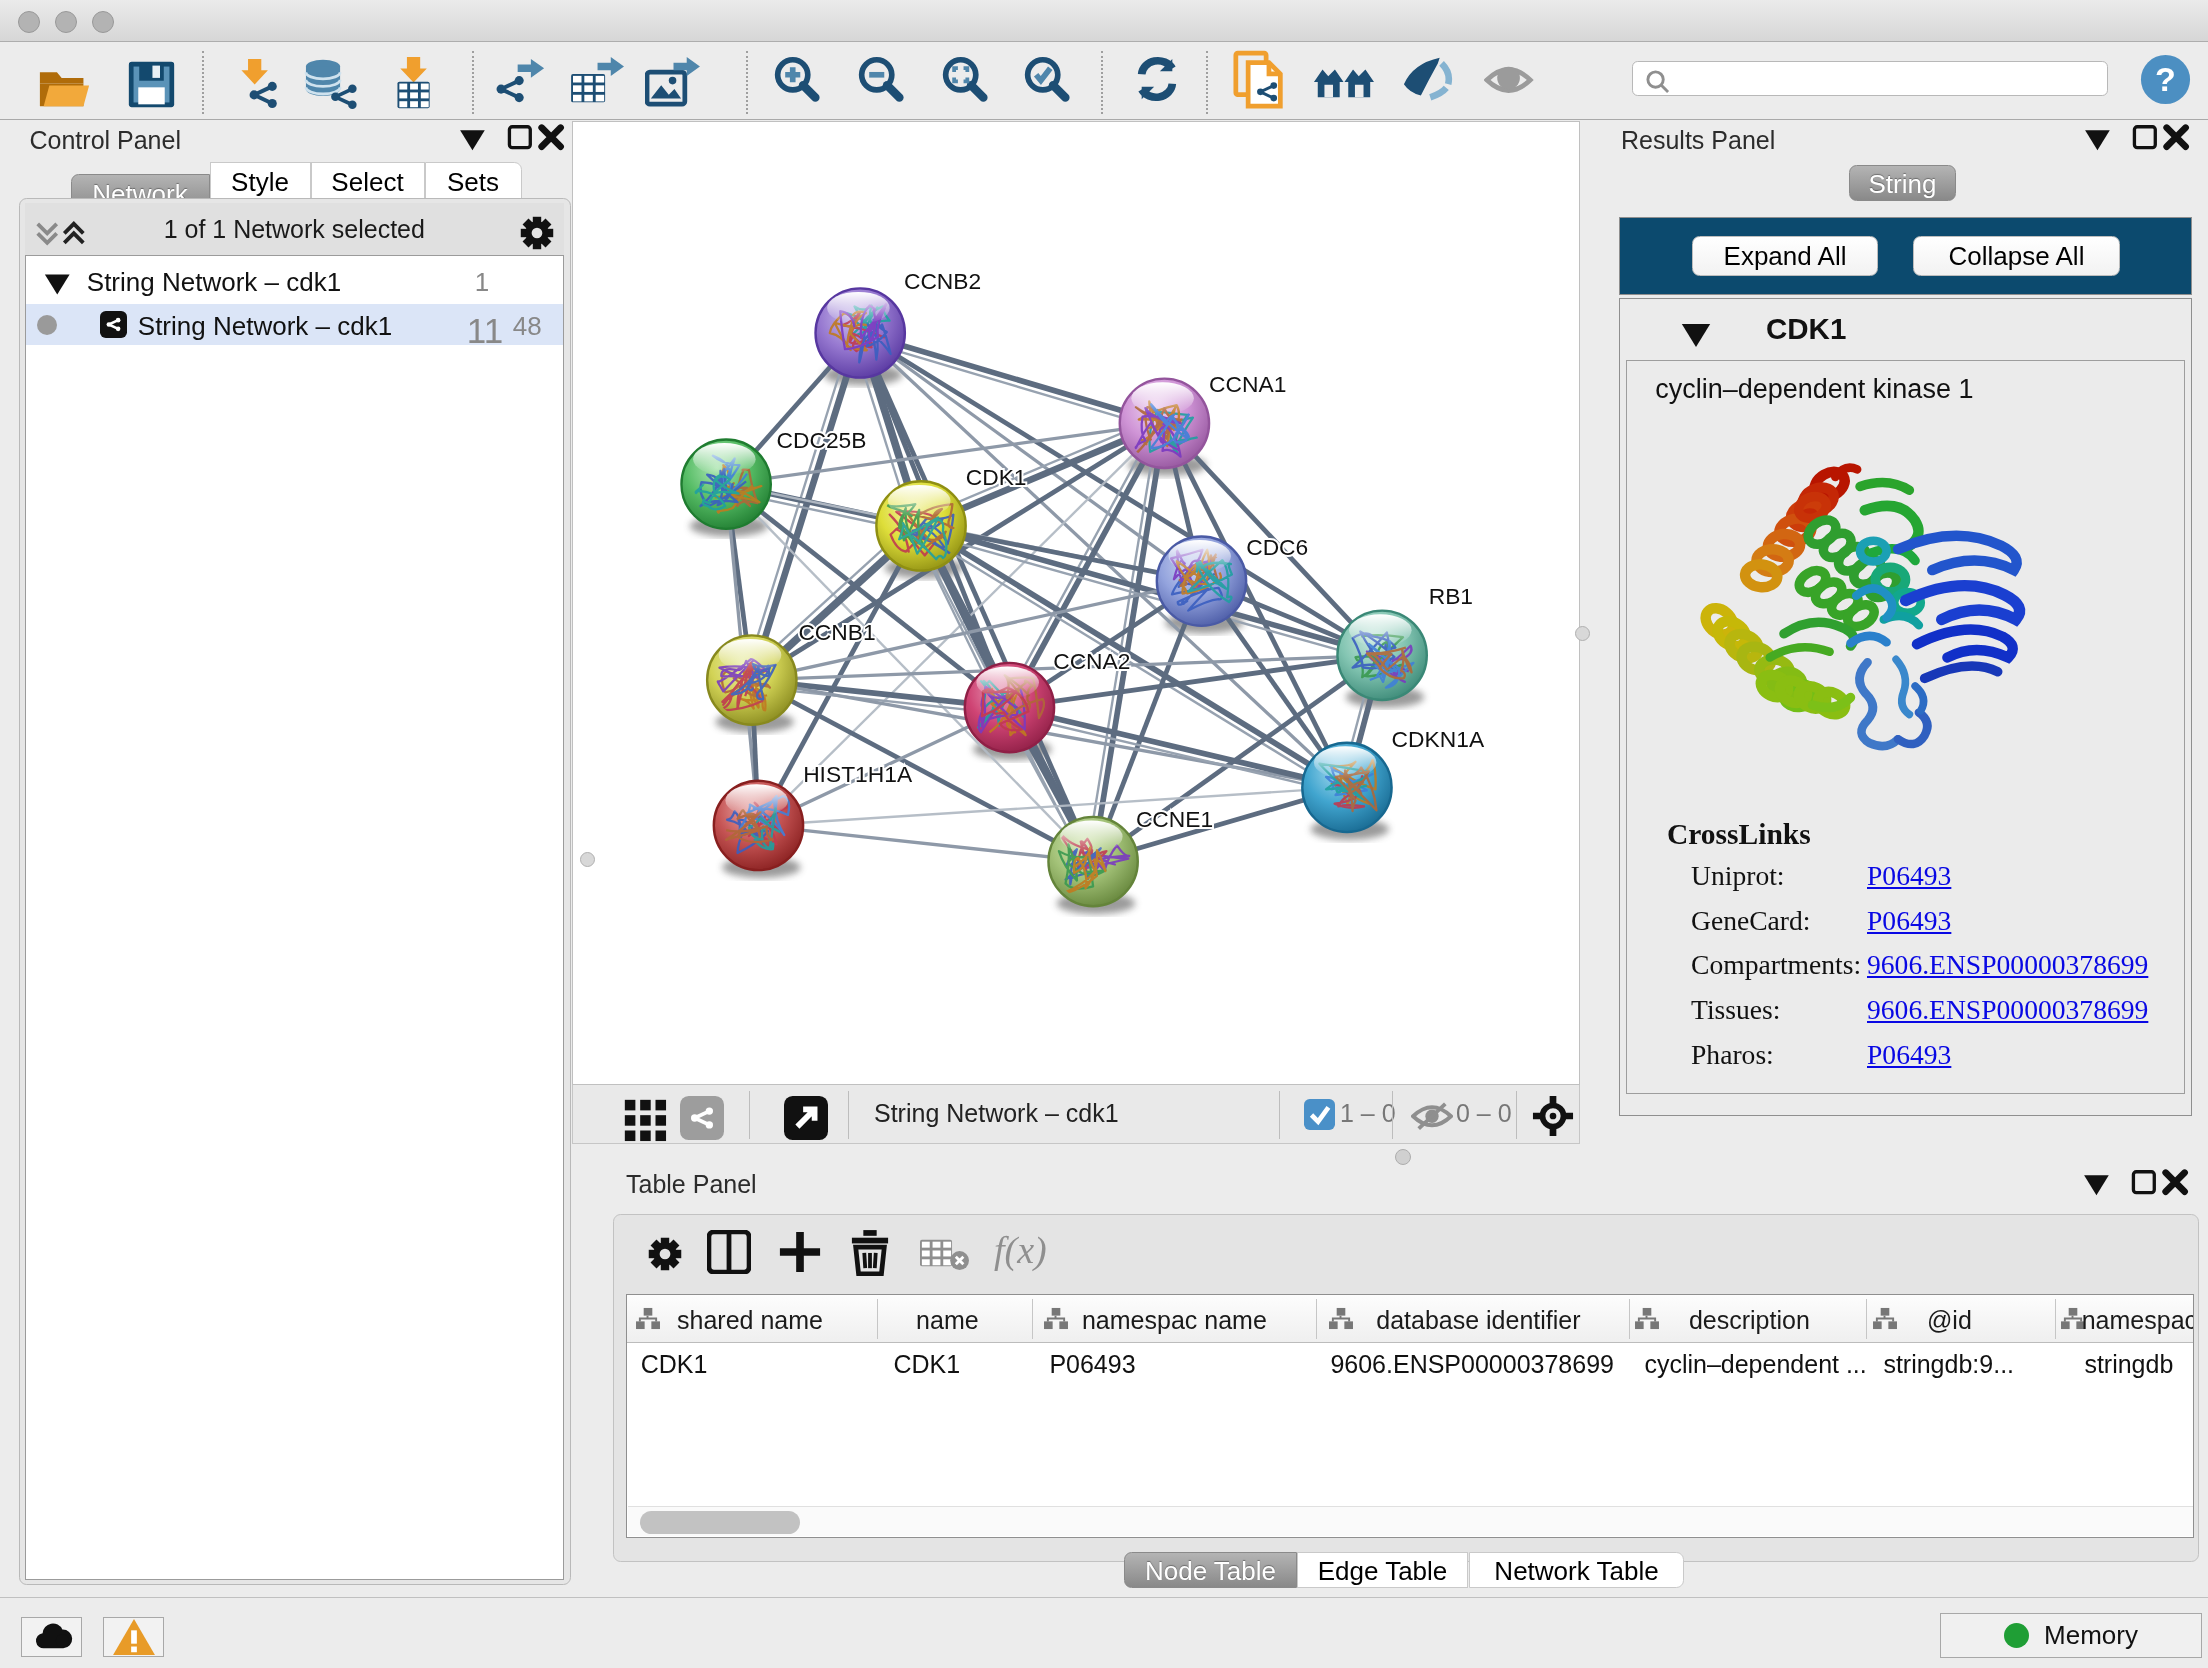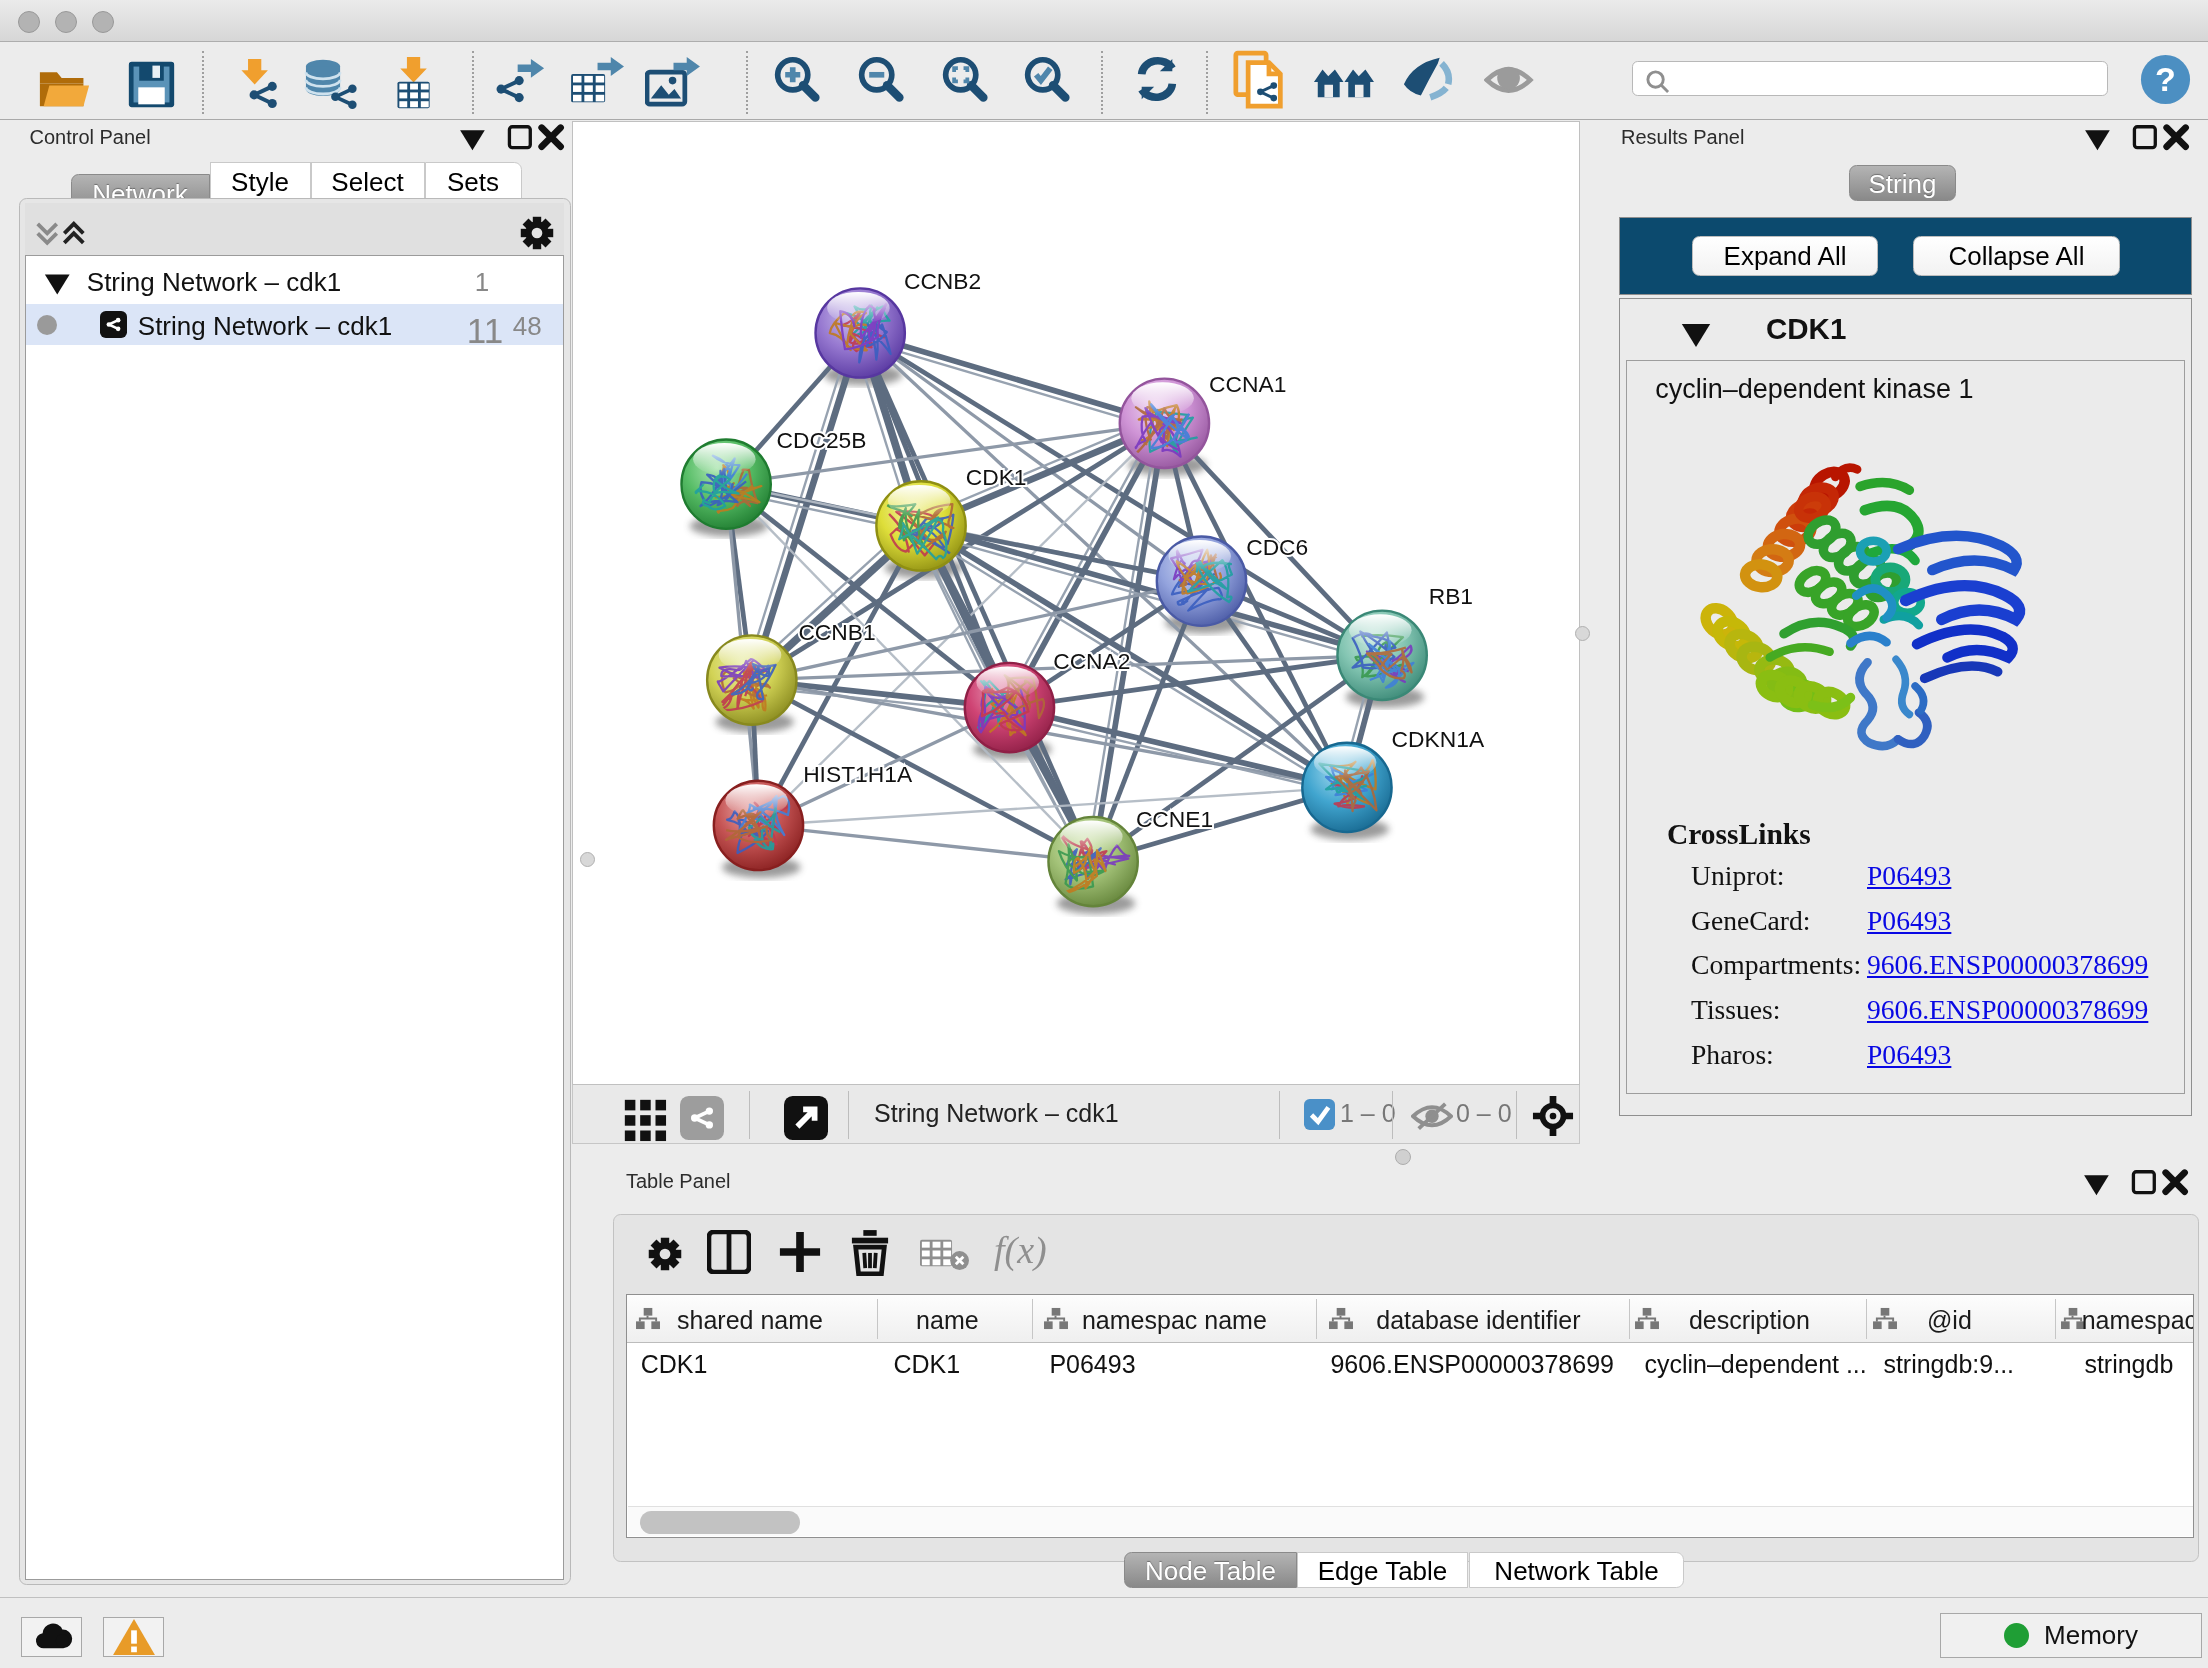--- a/index.html
+++ b/index.html
@@ -9,21 +9,21 @@
 .tl { position:absolute; top:10.5px; width:22px; height:22px; border-radius:50%;
   background:#b3b3b3; border:1px solid #999999; }
 .title-text { position:absolute; top:6.7px; left:0; width:100%; text-align:center;
   font-size:26px; color:#404040; }
 .toolbar { left:0; top:43px; width:2208px; height:77px; background:#ececec;
   border-bottom:1.9px solid #a9a9a9; }
 .tbsep { position:absolute; top:7.6px; height:63px; width:0;
   border-left:2.9px dotted #9f9f9f; }
 .searchbox { position:absolute; left:1632px; top:61px; width:476px; height:35px;
   background:#fff; border:1px solid #b8b8b8; border-radius:5.7px; }
-.panel-title { font-size:20px; color:#2c2c2c; }
+.panel-title { font-size:25px; color:#2c2c2c; }
 .tab { display:inline-block; font-size:26px; text-align:center; border:1px solid #c9c9c9;
   background:#fff; color:#000; }
 .tab.sel { background:linear-gradient(#b4b4b4,#898989); color:#fff; border-color:#8a8a8a;
   text-shadow:0 -1px 1px rgba(0,0,0,0.35); }
 .cp-body { position:absolute; left:9.5px; top:77px; width:552px; height:1387px;
   background:#e6e6e6; border:1px solid #b9b9b9; border-radius:7.6px; }
 .cp-hdr { position:absolute; left:4.8px; top:3.8px; width:539px; height:52px; background:#e0e0e0; }
 .cp-list { position:absolute; left:4.8px; top:56px; width:539px; height:1325px;
   background:#fff; border:1px solid #9b9b9b; }
 .net-canvas { left:572px; top:121px; width:1008px; height:964px; background:#fff;
@@ -217,20 +217,21 @@
     <div class="abs tab sel" style="left:61px;top:53px;width:139px;height:38px;line-height:38px;border-radius:7.6px 0 0 0">Network</div>
     <div class="abs tab" style="left:200px;top:41px;width:101px;height:38px;line-height:38px">Style</div>
     <div class="abs tab" style="left:301px;top:41px;width:114px;height:38px;line-height:38px">Select</div>
     <div class="abs tab" style="left:415px;top:41px;width:97px;height:38px;line-height:38px;border-radius:0 7.6px 0 0">Sets</div>
     <div class="cp-body">
       <div class="cp-hdr">
         <svg class="abs" style="left:7.6px;top:17px" width="114" height="28.5" viewBox="0 0 120 30">
           <path d="M6 4 L16 14 L26 4 M6 14 L16 24 L26 14" stroke="#8a8a8a" stroke-width="4" fill="none"></path>
           <path d="M34 24 L44 14 L54 24 M34 14 L44 4 L54 14" stroke="#222" stroke-width="4" fill="none"></path>
         </svg>
+        <div class="abs" style="left:0;top:12.4px;width:539px;text-align:center;font-size:25px;color:#1a1a1a">1 of 1 Network selected</div>
         <svg class="abs" style="left:491px;top:9.5px" width="42" height="42" viewBox="0 0 44 44">
           <line x1="22" y1="22" x2="39.0" y2="22.0" stroke="#111" stroke-width="8.8"></line>
           <line x1="22" y1="22" x2="34.0" y2="34.0" stroke="#111" stroke-width="8.8"></line>
           <line x1="22" y1="22" x2="22.0" y2="39.0" stroke="#111" stroke-width="8.8"></line>
           <line x1="22" y1="22" x2="10.0" y2="34.0" stroke="#111" stroke-width="8.8"></line>
           <line x1="22" y1="22" x2="5.0" y2="22.0" stroke="#111" stroke-width="8.8"></line>
           <line x1="22" y1="22" x2="10.0" y2="10.0" stroke="#111" stroke-width="8.8"></line>
           <line x1="22" y1="22" x2="22.0" y2="5.0" stroke="#111" stroke-width="8.8"></line>
           <line x1="22" y1="22" x2="34.0" y2="10.0" stroke="#111" stroke-width="8.8"></line>
           <circle cx="22" cy="22" r="12.2" fill="#111"></circle>

